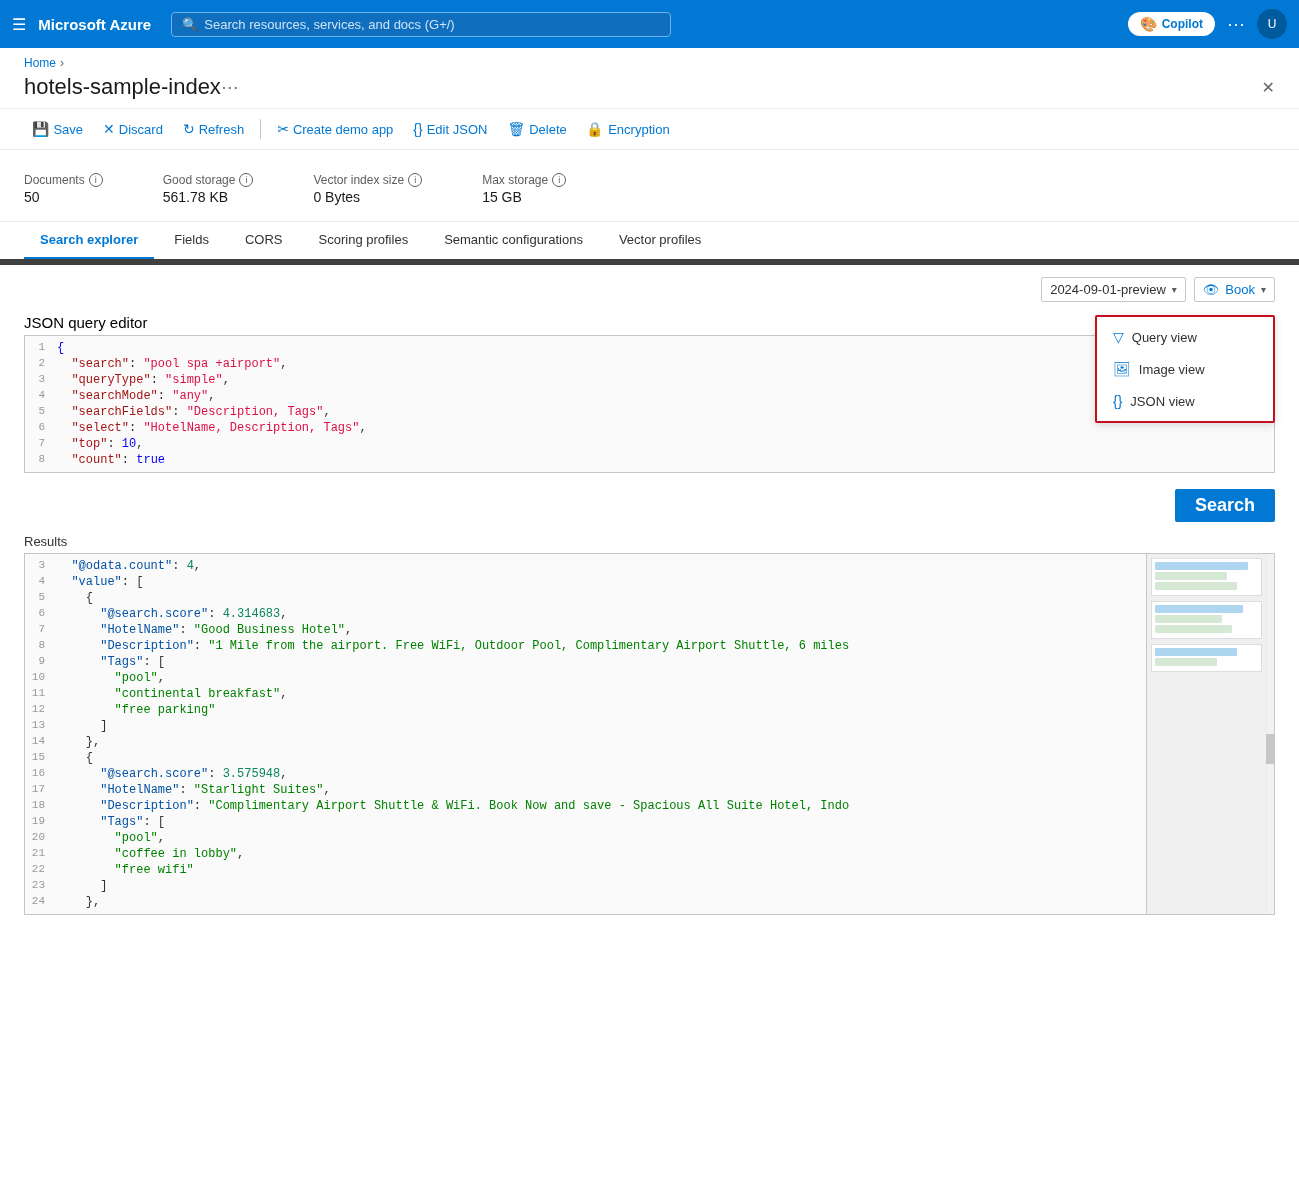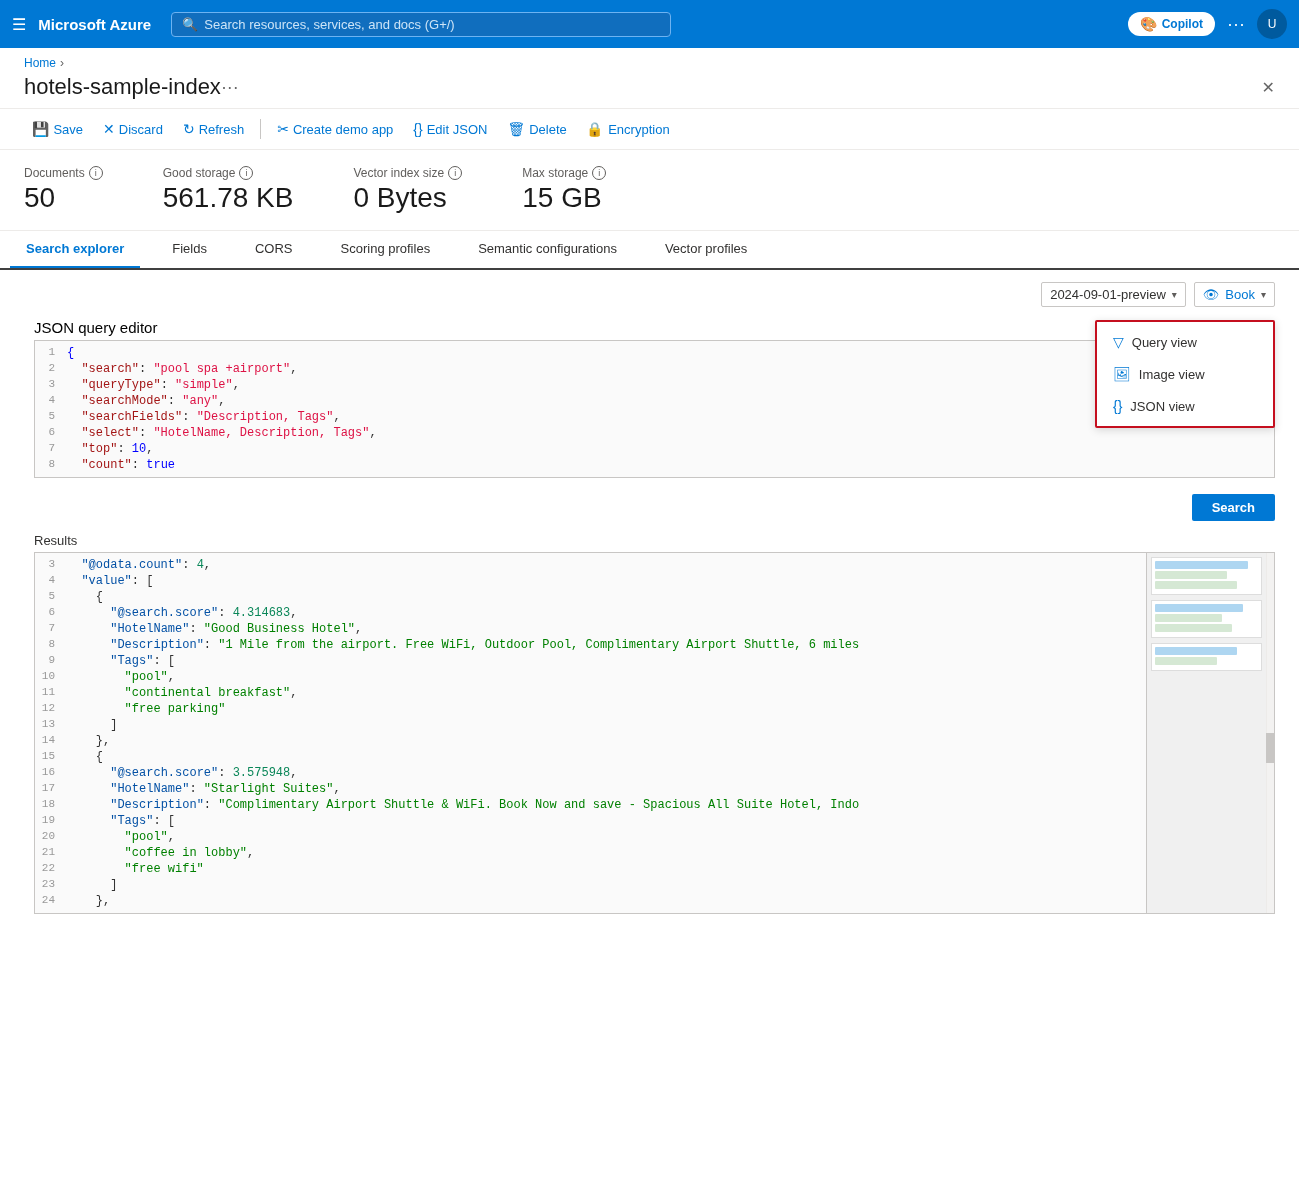--- a/index.html
+++ b/index.html
@@ -122,60 +122,60 @@
       gap: 60px;
       border-bottom: 1px solid #edebe9;
     }
     .stat-item { display: flex; flex-direction: column; gap: 2px; }
     .stat-label {
       color: #605e5c;
       font-size: 12px;
       display: flex;
       align-items: center;
       gap: 4px;
-    }
-    .stat-value { font-size: 28px; font-weight: 300; color: #1a1a1a; }
+      margin-top: 7px;
+    }
+    .stat-value { font-size: 14px; font-weight: 300; color: #1a1a1a; }
     .info-icon {
       width: 14px; height: 14px;
       border-radius: 50%;
       border: 1px solid #605e5c;
       display: inline-flex;
       align-items: center;
       justify-content: center;
       font-size: 9px;
       color: #605e5c;
       cursor: pointer;
     }
 
     
     .tabs {
-      padding: 0 10px;
-      display: flex;
-      gap: 16px;
-      border-bottom: 2px solid #404040;
+      padding: 0 24px;
+      display: flex;
+      gap: 4px;
+      border-bottom: 6px solid #404040;
     }
     .tab {
       padding: 10px 16px;
       font-size: 13px;
       cursor: pointer;
       color: #323130;
       border-bottom: 2px solid transparent;
       white-space: nowrap;
     }
     .tab.active {
       color: #0078d4;
       border-bottom: 2px solid #0078d4;
       font-weight: 600;
     }
 
     
     .content-area {
       padding: 0 24px;
       position: relative;
-      margin-left: 10px;
     }
 
     
     .content-topbar {
       display: flex;
       justify-content: flex-end;
       align-items: center;
       padding: 12px 0 8px;
       gap: 8px;
       position: relative;
@@ -274,21 +274,21 @@
       display: flex;
       justify-content: flex-end;
       padding: 8px 0;
     }
     .search-btn {
       background: #0078d4;
       color: white;
       border: none;
       border-radius: 2px;
       padding: 6px 20px;
-      font-size: 13px;
+      font-size: 18px;
       font-weight: 600;
       cursor: pointer;
     }
 
     
     .results-label {
       font-size: 13px;
       color: #323130;
       font-weight: 400;
       padding: 4px 0 4px;

